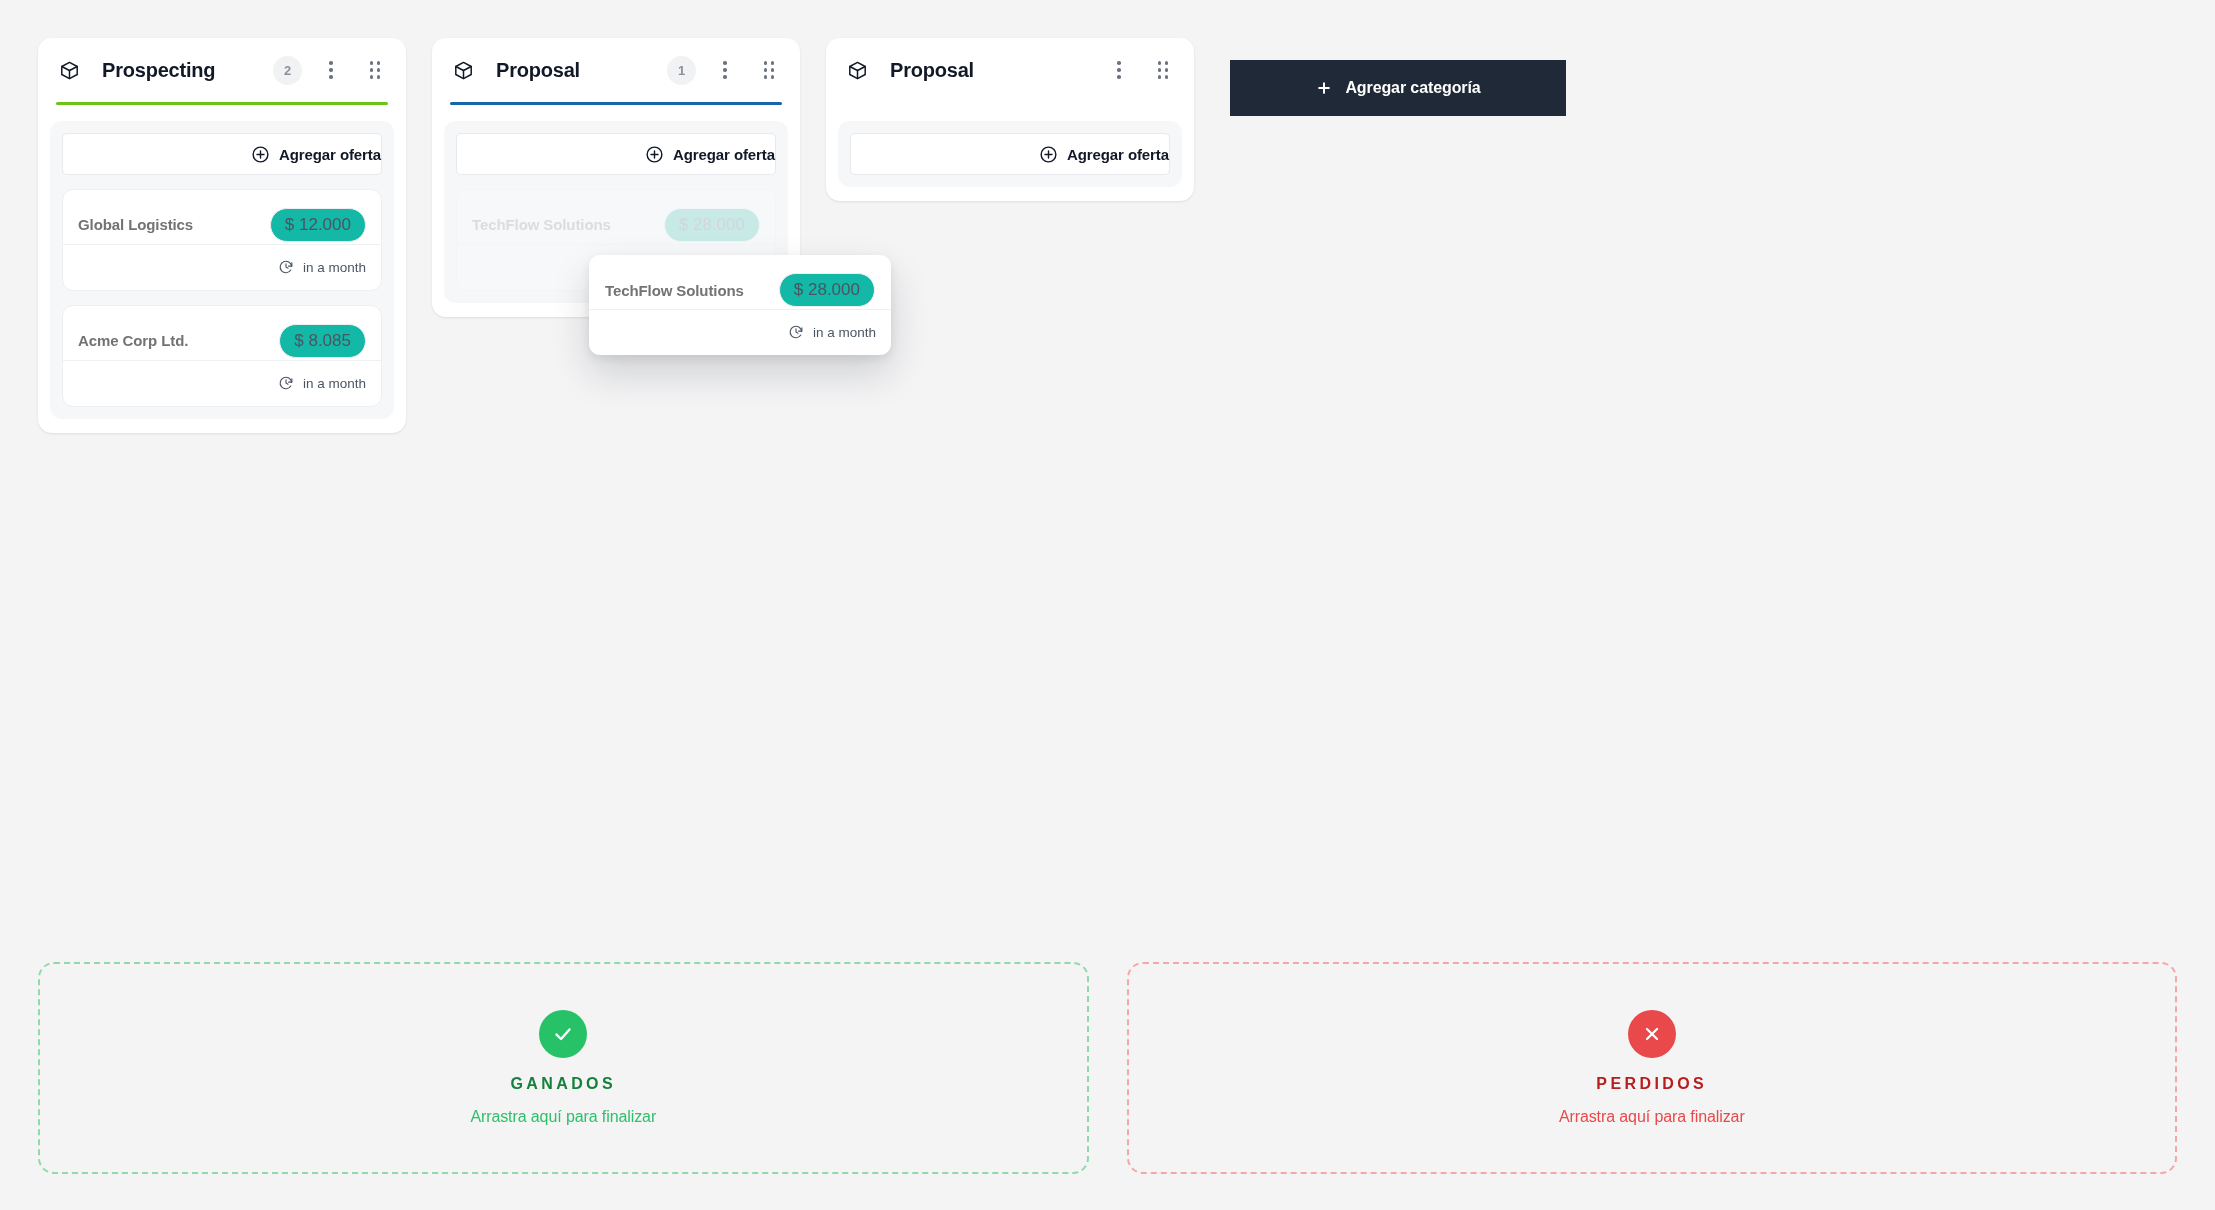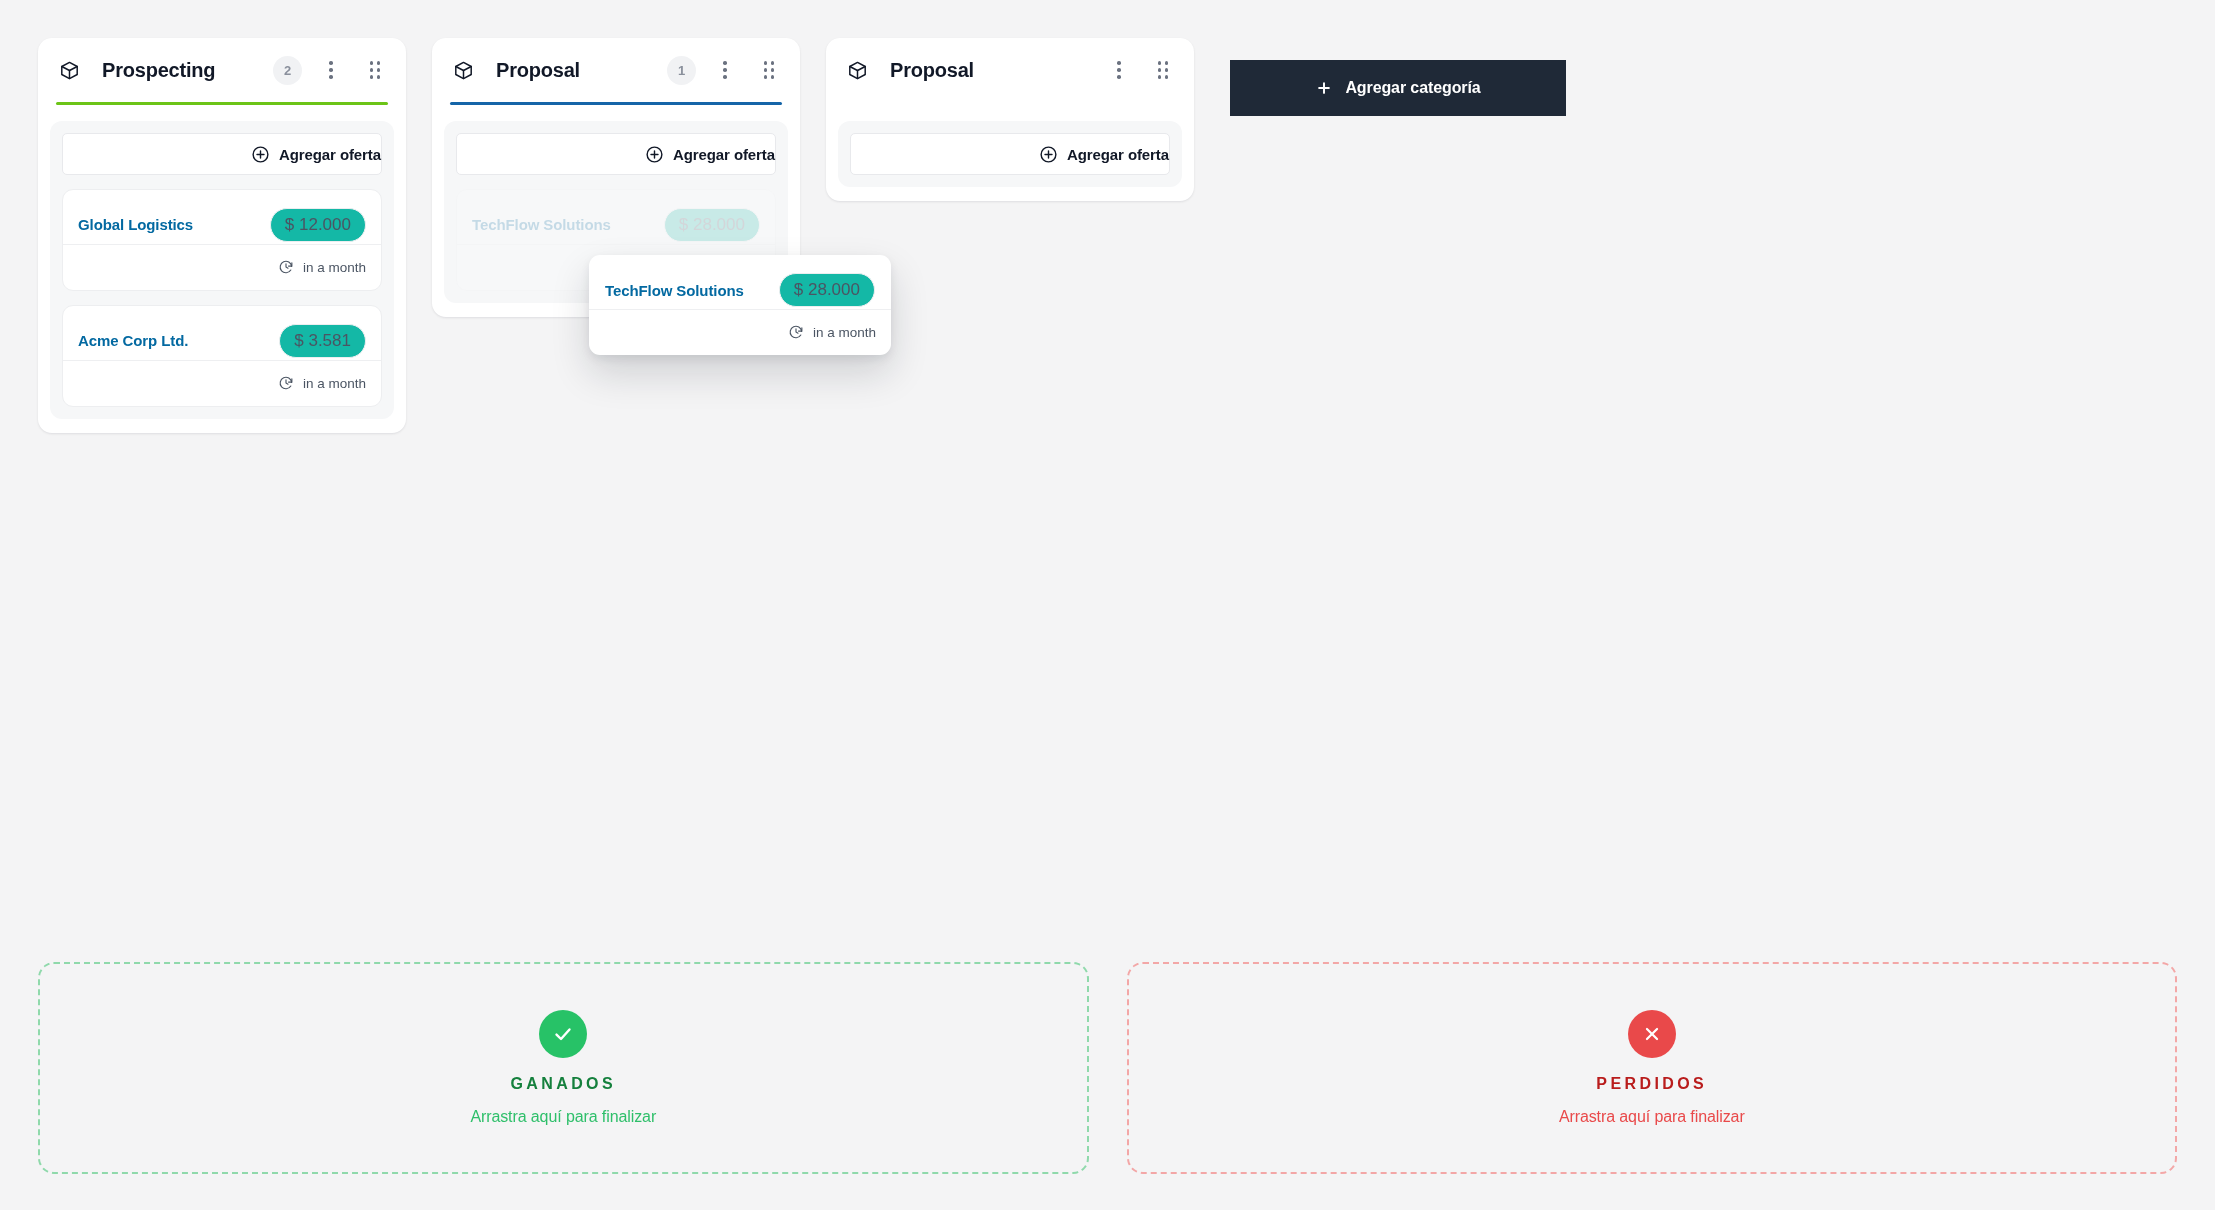--- a/index.html
+++ b/index.html
@@ -136,21 +136,21 @@
     border-radius: 11px;
     border: 1px solid #edeef0;
     overflow: hidden;
   }
   .deal-top {
     display: flex; align-items: center; justify-content: space-between;
     padding: 15px 15px 0 15px;
     height: 54px;
   }
   .deal-name {
-    font-size: 15px; font-weight: 700; color: #0369a1; letter-spacing: -0.1px;
+    font-size: 15px; font-weight: 700; color: #737373; letter-spacing: -0.1px;
   }
   .deal-price {
     border: 1px solid #eceef0;
     border-radius: 999px;
     padding: 6px 14px;
     font-size: 17px;
     color: #4b5563;
     background: #14b8a6;
     white-space: nowrap;
   }
@@ -307,21 +307,21 @@
                   <path d="M12 7.4V12l3 1.8"></path>
               </svg>
             </span>
             <span class="deal-time">in a month</span>
           </div>
         </div>
 
         <div class="deal-card">
           <div class="deal-top">
             <span class="deal-name">Acme Corp Ltd.</span>
-            <span class="deal-price">$ 3.581</span>
+            <span class="deal-price">$ 8.085</span>
           </div>
           <div class="deal-bottom">
             <span class="clock">
               <svg width="16" height="16" viewBox="0 0 24 24" fill="none" stroke="currentColor" stroke-width="1.7" stroke-linecap="round" stroke-linejoin="round">
                 <path d="M20.4 11.2a8.6 8.6 0 1 0-1.2 5.3"></path>
                   <path d="M20.8 5.6v5h-5"></path>
                   <path d="M12 7.4V12l3 1.8"></path>
               </svg>
             </span>
             <span class="deal-time">in a month</span>

